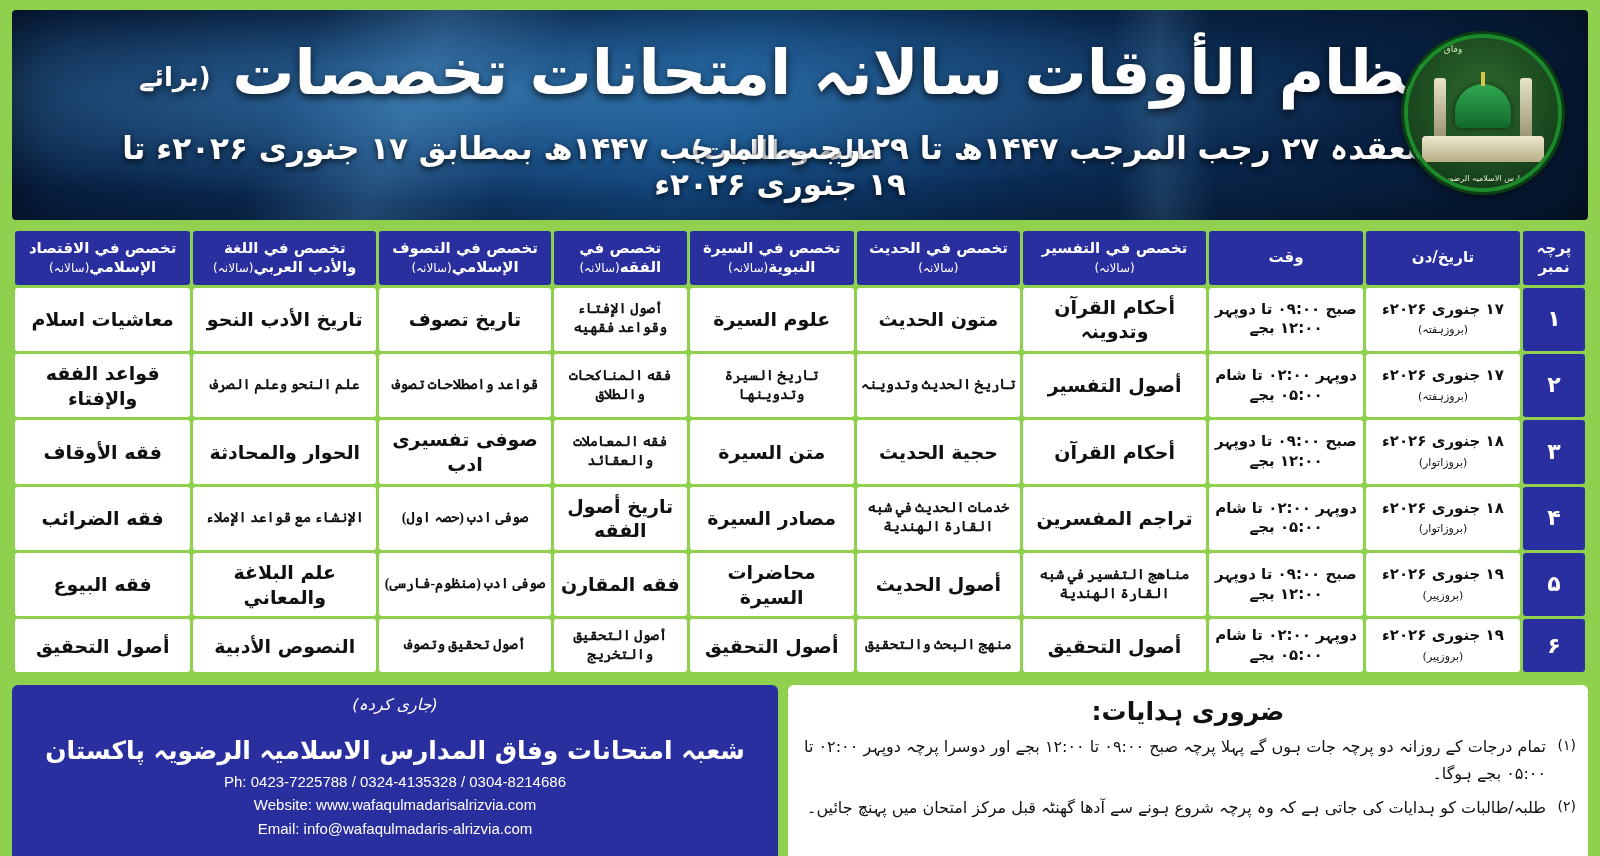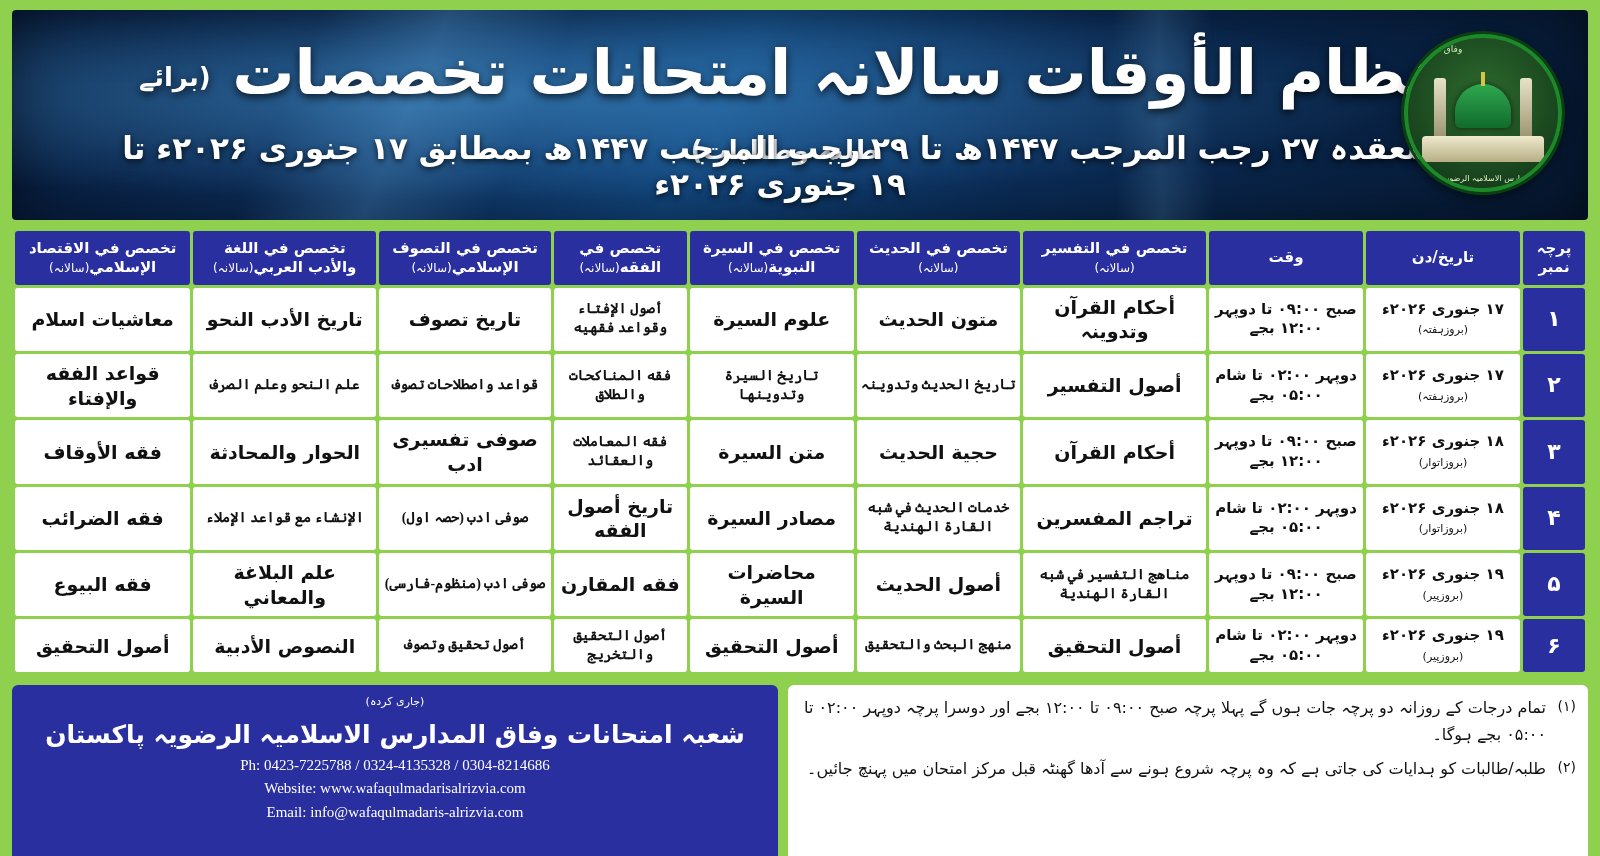--- a/index.html
+++ b/index.html
@@ -186,26 +186,26 @@
   .issuer{
     flex:1 1 auto;
     background:#2a2fa0;
     border-radius:6px;
     color:#ffffff;
     padding:10px 14px;
     box-sizing:border-box;
     text-align:center;
     direction:rtl;
   }
-  .issuer .tag{font-size:11px;margin-bottom:10px;}
+  .issuer .tag{font-size:16px;margin-bottom:20px;font-style:italic;}
   .issuer .org{font-size:25px;font-weight:bold;line-height:1.35;margin-bottom:2px;}
   .issuer .addr{font-size:20px;font-weight:bold;margin-bottom:8px;}
   .issuer .contact{
     direction:ltr;text-align:center;font-size:15px;line-height:1.55;
-    font-family:Liberation Serif, serif;
+    font-family:Liberation Sans, sans-serif;
   }
   .issuer .contact .ln{display:block;}
 </style>
 </head>
 <body>
 
 <div class="poster">
 
   <div class="header">
     <div class="title-main">
@@ -313,20 +313,21 @@
           <td>النصوص الأدبية</td>
           <td>أصول التحقيق</td>
         </tr>
       </tbody>
     </table>
   </div>
 
   <div class="footer">
 
     <div class="instructions">
+      <h3>ضروری ہدایات:</h3>
       <ol>
         <li>
           <span class="num">(۱)</span>
           <span>تمام درجات کے روزانہ دو پرچہ جات ہوں گے پہلا پرچہ صبح ۰۹:۰۰ تا ۱۲:۰۰ بجے اور دوسرا پرچہ دوپہر ۰۲:۰۰ تا ۰۵:۰۰ بجے ہوگا۔</span>
         </li>
         <li>
           <span class="num">(۲)</span>
           <span>طلبہ/طالبات کو ہدایات کی جاتی ہے کہ وہ پرچہ شروع ہونے سے آدھا گھنٹہ قبل مرکز امتحان میں پہنچ جائیں۔</span>
         </li>
       </ol>

